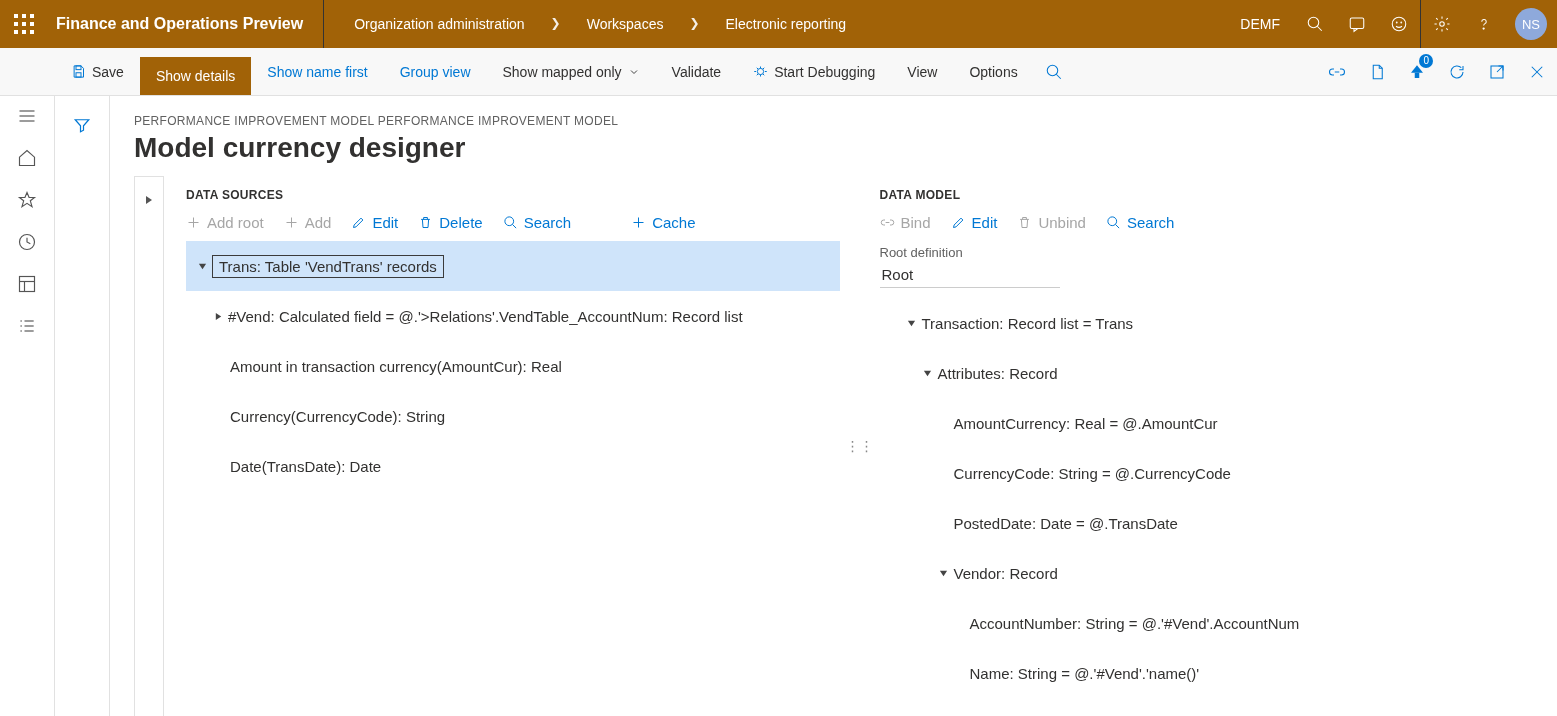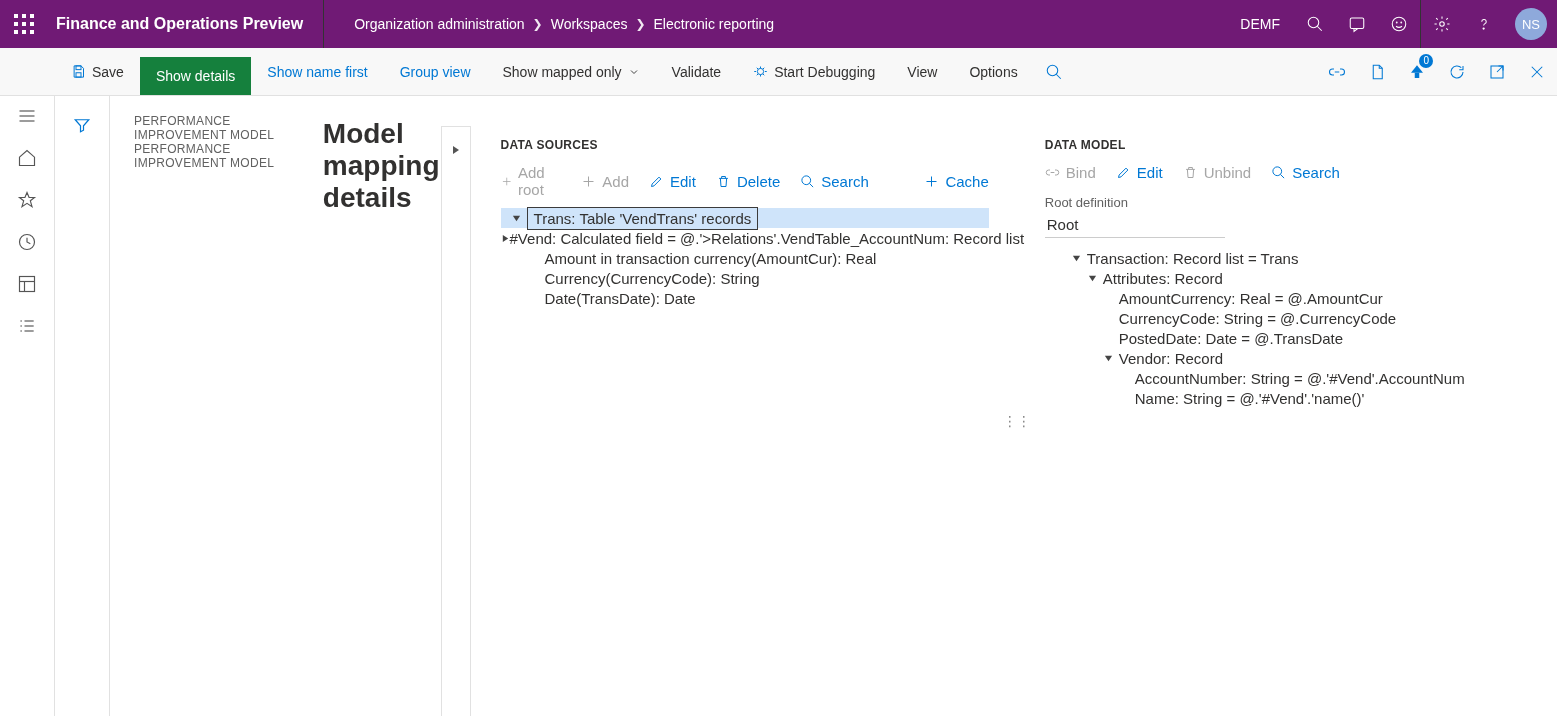--- a/index.html
+++ b/index.html
@@ -1,79 +1,79 @@
 <!DOCTYPE html>
 <html><head>
 <meta charset="utf-8">
 <style>
   * { box-sizing: border-box; margin: 0; padding: 0; }
   body { font-family: "Segoe UI", Arial, sans-serif; font-size: 14px; color: #323130; background: #fff; overflow: hidden; }
   
   
-  .top-nav { height: 48px; background: #701a75; color: #fff; display: flex; align-items: center; }
+  .top-nav { height: 48px; background: #a16207; color: #fff; display: flex; align-items: center; }
   .waffle { width: 48px; height: 48px; display: flex; align-items: center; justify-content: center; cursor: pointer; }
   .waffle svg { width: 20px; height: 20px; fill: #fff; }
   .app-title { font-size: 16px; font-weight: 600; padding: 0 20px 0 8px; white-space: nowrap; }
   .top-sep { width: 1px; height: 48px; background: #333; }
-  .breadcrumbs { display: flex; align-items: center; gap: 8px; padding-left: 30px; font-size: 14px; }
+  .breadcrumbs { display: flex; align-items: flex-start; gap: 26px; padding-left: 30px; font-size: 14px; }
   .breadcrumbs span { white-space: nowrap; }
   .bc-sep { font-size: 12px; opacity: .9; }
   .top-spacer { flex: 1; }
   .top-right { display: flex; align-items: center; height: 32px; }
   .company { padding: 0 14px; font-size: 14px; }
   .top-icon { width: 42px; height: 48px; display: flex; align-items: center; justify-content: center; cursor: pointer; }
   .top-icon svg { width: 18px; height: 18px; fill: none; stroke: #fff; stroke-width: 1.4; }
   .avatar { width: 32px; height: 32px; border-radius: 50%; background: #8ea9db; color: #fff; display: flex; align-items: center; justify-content: center; font-size: 13px; margin: 0 10px; cursor: pointer; }
   
   
   .cmd-bar { height: 48px; background: #f8f8f8; border-bottom: 1px solid #e1e1e1; display: flex; align-items: stretch; }
   .cmd-bar-left { width: 55px; }
   .cmd-item { display: flex; align-items: center; padding: 0 16px; gap: 6px; cursor: pointer; font-size: 14px; white-space: nowrap; }
-  .cmd-item.primary { background: #15803d; color: #fff; margin-top: 9px; }
+  .cmd-item.primary { background: #a16207; color: #fff; margin-top: 9px; }
   .cmd-item.blue-text { color: #0078d4; }
   .cmd-spacer { flex: 1; }
   .cmd-right { display: flex; align-items: stretch; }
   .cmd-iconbtn { width: 40px; display: flex; align-items: center; justify-content: center; cursor: pointer; position: relative; }
   .cmd-iconbtn svg { width: 18px; height: 18px; stroke: #0078d4; fill: none; stroke-width: 1.4; }
   .badge { position: absolute; top: 6px; right: 4px; background: #0078d4; color: #fff; font-size: 10px; border-radius: 8px; padding: 0 4px; line-height: 14px; }
   
   
   .main { display: flex; height: calc(100vh - 96px); }
   
   .left-rail { width: 55px; border-right: 1px solid #e1e1e1; display: flex; flex-direction: column; align-items: center; padding-top: 10px; gap: 22px; }
   .rail-icon { width: 20px; height: 20px; cursor: pointer; display:flex;align-items:center;justify-content:center;}
   .rail-icon svg { width: 20px; height: 20px; fill: none; stroke: #555; stroke-width: 1.4; }
   
   .filter-rail { width: 55px; border-right: 1px solid #e1e1e1; display: flex; justify-content: center; padding-top: 20px; }
   .filter-rail svg { width: 18px; height: 18px; fill: none; stroke: #0078d4; stroke-width: 1.6; }
   
-  .content { flex: 1; display: flex; flex-direction: row; padding: 18px 24px 0 24px; overflow: hidden; }
+  .content { flex: 1; display: flex; flex-direction: column; padding: 18px 24px 0 24px; overflow: hidden; }
   .crumb-line { font-size: 12px; color: #616161; letter-spacing: .3px; text-transform: uppercase; }
   .page-title { font-size: 28px; font-weight: 600; margin-top: 4px; color: #323130; }
   
   .tabs { display: flex; gap: 28px; margin-top: 18px; border-bottom: 1px solid transparent; }
   .tab { padding-bottom: 8px; font-size: 16px; cursor: pointer; color: #616161; }
   .tab.active { color: #000; border-bottom: 2px solid #0078d4; }
   
-  .split { display: flex; flex: 1; margin-top: 12px; gap: 16px; min-height: 0; }
+  .split { display: flex; flex: 1; margin-top: 12px; gap: 8px; min-height: 0; }
   
   .dstypes-rail { width: 30px; border: 1px solid #e1e1e1; border-bottom: none; display: flex; justify-content: center; padding-top: 18px; background: #fff; }
   .dstypes-rail svg { width: 10px; height: 10px; fill: #555; }
   
   .panel-left { flex: 1; min-width: 0; padding-left: 14px; }
   .panel-title { font-size: 12px; font-weight: 600; letter-spacing: .3px; color: #323130; padding: 12px 0 8px 0; }
   
   .toolbar { display: flex; align-items: center; gap: 20px; padding: 4px 0 10px 0; }
   .tbtn { display: flex; align-items: center; gap: 6px; cursor: pointer; font-size: 15px; }
   .tbtn.disabled { color: #a6a6a6; }
   .tbtn.blue { color: #0078d4; }
   .tbtn svg { width: 15px; height: 15px; }
   
   .tree { font-size: 15px; }
-  .tree-row { display: flex; align-items: center; height: 20px; }
+  .tree-row { display: flex; align-items: center; height: 50px; }
   .tree-row.selected { background: #cfe4fa; }
   .tree-row.selected .node-label { border: 1px solid #3b3b3b; padding: 2px 6px; background: #cfe4fa; }
   .twist { width: 20px; display: flex; align-items: center; justify-content: center; cursor: pointer; }
   .twist svg { width: 9px; height: 9px; fill: #444; }
   .pad { display: inline-block; }
   .node-label { white-space: nowrap; }
   
   .split-handle { width: 24px; display: flex; align-items: center; justify-content: center; cursor: col-resize; color: #888; }
   
   .panel-right { flex: 1; min-width: 0; }
@@ -286,21 +286,21 @@
   </div>
 
   <div class="filter-rail">
     <div><svg viewBox="0 0 24 24">
           <path d="M3 5h18l-7 8v6l-4 2v-8z"></path>
         </svg></div>
   </div>
 
   <div class="content">
     <div class="crumb-line">PERFORMANCE IMPROVEMENT MODEL PERFORMANCE IMPROVEMENT MODEL</div>
-    <div class="page-title">Model mapping details</div>
+    <div class="page-title">Model currency designer</div>
 
 
     <div class="split">
 
       <div class="dstypes-rail">
         <svg viewBox="0 0 10 10">
             <path d="M2 1 L8 5 L2 9 z"></path>
           </svg>
       </div>
 

